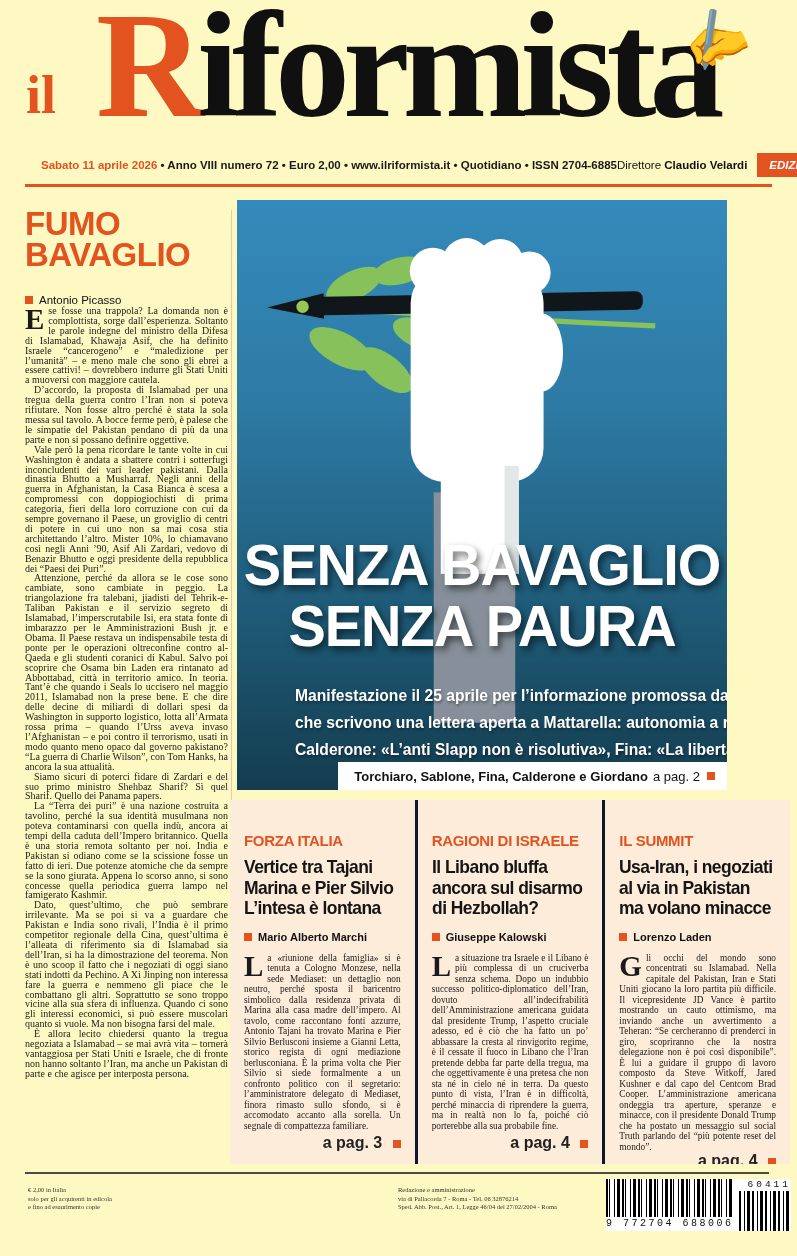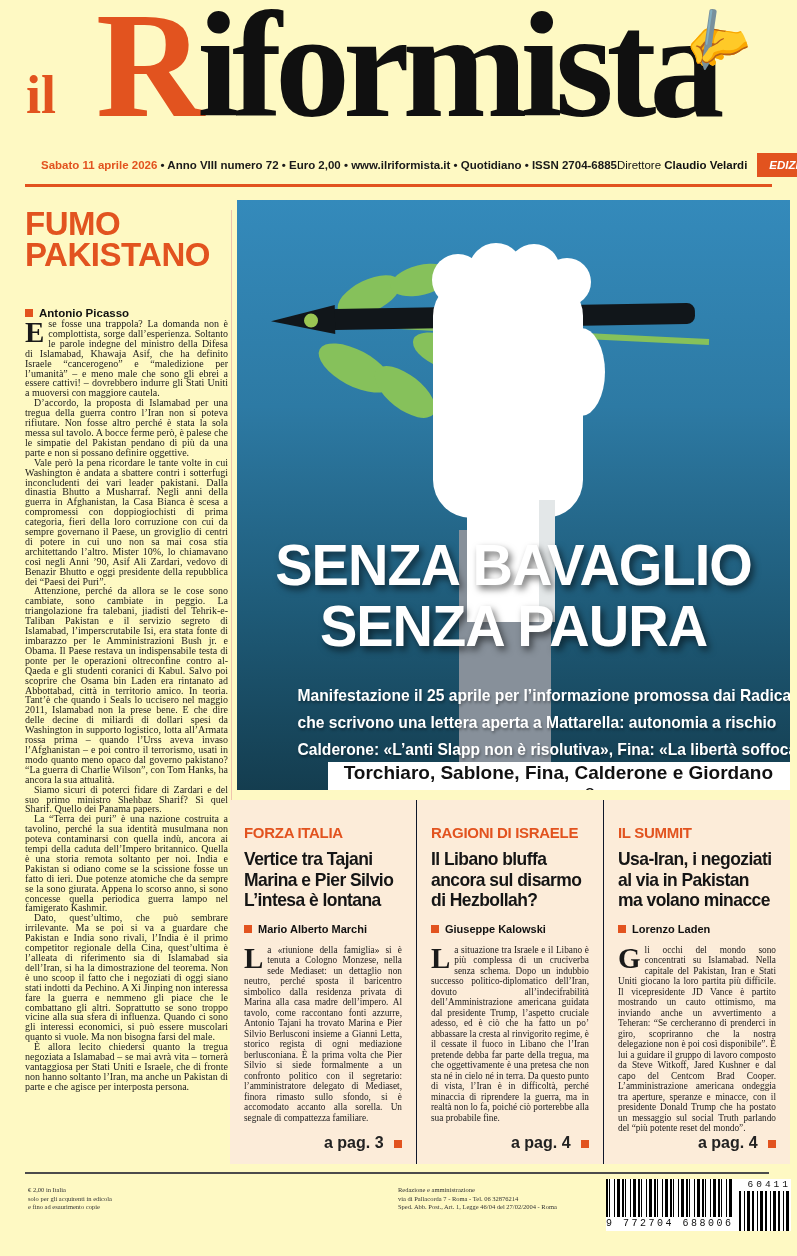--- a/index.html
+++ b/index.html
@@ -19,44 +19,44 @@
   .dl-info { color:#1a1a1a; font-weight:600; }
   .dl-right { display:flex; align-items:center; gap:10px; white-space:nowrap; }
   .director b { font-weight:700; }
   .badge { background:#e2531f; color:#fff; font-style:italic; font-weight:700; font-size:11.5px; padding:6px 12px; }
   .top-rule { position:absolute; left:25px; right:25px; top:184px; height:3px; background:#e2531f; }
 
   
   .lead-col { position:absolute; left:25px; top:208px; width:203px; height:956px; overflow:hidden; }
   .lead-title { color:#e2531f; font-weight:700; letter-spacing:-0.5px; }
   .lead-title span { display:block; font-size:33px; line-height:31px; white-space:nowrap; }
-  .byline { margin-top:37px; font-size:11.5px; font-weight:700; color:#111; display:flex; align-items:center; }
+  .byline { margin-top:24px; font-size:11.5px; font-weight:400; color:#111; display:flex; align-items:center; }
   .sq { display:inline-block; width:8px; height:8px; background:#e2531f; margin-right:6px; flex:none; }
   .lead-body { font-family:"Liberation Serif", serif; font-size:10px; line-height:9.9px; text-align:justify; color:#1a1a1a; }
   .lead-body p { text-indent:9px; }
   .lead-body p.first { text-indent:0; }
   p.dropcap::first-letter { float:left; font-size:29px; line-height:24px; padding:1px 4px 0 0; font-weight:700; }
   .col-divider { position:absolute; left:231px; top:210px; width:1px; height:950px; background:#efc3ad; }
 
   
-  .poster { position:absolute; left:237px; top:200px; width:553px; height:590px;
+  .poster { position:absolute; left:237px; top:200px; width:490px; height:590px;
             background:linear-gradient(180deg,#348abb 0%, #2d7aa4 35%, #1e5a77 70%, #143d4f 100%); overflow:hidden; }
   .poster svg { position:absolute; inset:0; }
   .poster-headline { position:absolute; top:334px; left:0; right:0; text-align:center; color:#fff; font-weight:700; }
   .poster-headline span { display:block; font-size:56px; line-height:61px; letter-spacing:-1px; white-space:nowrap; text-shadow:3px 4px 7px rgba(0,0,0,.55); transform:scaleY(1.04); }
   .poster-sub { position:absolute; top:482px; left:0; right:0; text-align:center; color:#fff; font-weight:700;margin-left:40px; }
   .poster-sub span { display:block; font-size:17px; line-height:27px; white-space:nowrap; transform:scaleX(.92); text-shadow:1px 2px 3px rgba(0,0,0,.4); }
-  .strip { position:absolute; right:0; bottom:0; height:28px; background:#fff; display:flex; align-items:center; padding:0 12px 0 16px; font-size:19px; white-space:nowrap;flex-direction:column; }
+  .strip { position:absolute; right:0; bottom:0; height:28px; background:#fff; display:flex; align-items:center; padding:0 12px 0 16px; font-size:13px; white-space:nowrap; }
   .strip b { font-weight:700; margin-right:5px; }
   .strip .sq { margin:0 0 0 7px; }
 
   
   .panel { position:absolute; left:230px; top:800px; width:560px; height:364px; background:#fcecd9; display:flex; }
-  .scol { flex:1 1 0; padding:24px 14px 12px; display:flex; flex-direction:column; overflow:hidden; }
-  .scol + .scol { border-left:1px solid #0f172a; }
+  .scol { flex:1 1 0; padding:32px 14px 12px; display:flex; flex-direction:column; overflow:hidden; }
+  .scol + .scol { border-left:3px solid #0f172a; }
   .kicker { color:#e2531f; font-weight:700; font-size:15px; letter-spacing:-0.3px; white-space:nowrap; }
   .s-head { margin:8px 0 12px; font-weight:700; color:#151515; }
   .s-head span { display:block; font-size:19px; line-height:20.5px; letter-spacing:-0.6px; white-space:nowrap; transform:scaleX(.92); transform-origin:left; }
   .s-byline { font-size:11px; font-weight:700; display:flex; align-items:center; }
   .s-body { margin-top:10px; font-family:"Liberation Serif", serif; font-size:9.3px; line-height:10.5px; text-align:justify; color:#1a1a1a; }
   .pageref { margin-top:auto; text-align:right; font-size:16px; font-weight:700; color:#222; }
   .pageref .sq { margin:0 0 0 6px; }
 
   
   .bottom-rule { position:absolute; left:25px; right:28px; top:1172px; height:2px; background:#4c4c4c; }
@@ -91,21 +91,21 @@
     <div class="dl-right">
       <span class="director"><span>Direttore</span> <b>Claudio Velardi</b></span>
       <span class="badge">EDIZIONE WEEKEND</span>
     </div>
   </div>
   <div class="top-rule"></div>
 
   <section class="lead-col">
     <h1 class="lead-title">
       <span>FUMO</span>
-      <span>PAKISTANO</span>
+      <span>BAVAGLIO</span>
     </h1>
     <div class="byline">
       <span class="sq"></span>
       <span>Antonio Picasso</span>
     </div>
     <div class="lead-body">
       <p class="first dropcap">E se fosse una trappola? La domanda non è complottista, sorge dall’esperienza. Soltanto le parole indegne del ministro della Difesa di Islamabad, Khawaja Asif, che ha definito Israele “cancerogeno” e “maledizione per l’umanità” – e meno male che sono gli ebrei a essere cattivi! – dovrebbero indurre gli Stati Uniti a muoversi con maggiore cautela.</p>
       <p>D’accordo, la proposta di Islamabad per una tregua della guerra contro l’Iran non si poteva rifiutare. Non fosse altro perché è stata la sola messa sul tavolo. A bocce ferme però, è palese che le simpatie del Pakistan pendano di più da una parte e non si possano definire oggettive.</p>
       <p>Vale però la pena ricordare le tante volte in cui Washington è andata a sbattere contri i sotterfugi inconcludenti dei vari leader pakistani. Dalla dinastia Bhutto a Musharraf. Negli anni della guerra in Afghanistan, la Casa Bianca è scesa a compromessi con doppiogiochisti di prima categoria, fieri della loro corruzione con cui da sempre governano il Paese, un groviglio di centri di potere in cui uno non sa mai cosa stia architettando l’altro. Mister 10%, lo chiamavano così negli Anni ’90, Asif Ali Zardari, vedovo di Benazir Bhutto e oggi presidente della repubblica dei “Paesi dei Puri”.</p>
       <p>Attenzione, perché da allora se le cose sono cambiate, sono cambiate in peggio. La triangolazione fra talebani, jiadisti del Tehrik-e-Taliban Pakistan e il servizio segreto di Islamabad, l’imperscrutabile Isi, era stata fonte di imbarazzo per le Amministrazioni Bush jr. e Obama. Il Paese restava un indispensabile testa di ponte per le operazioni oltreconfine contro al-Qaeda e gli studenti coranici di Kabul. Salvo poi scoprire che Osama bin Laden era rintanato ad Abbottabad, città in territorio amico. In teoria. Tant’è che quando i Seals lo uccisero nel maggio 2011, Islamabad non la prese bene. E che dire delle decine di miliardi di dollari spesi da Washington in supporto logistico, lotta all’Armata rossa prima – quando l’Urss aveva invaso l’Afghanistan – e poi contro il terrorismo, usati in modo quanto meno opaco dal governo pakistano? “La guerra di Charlie Wilson”, con Tom Hanks, ha ancora la sua attualità.</p>

